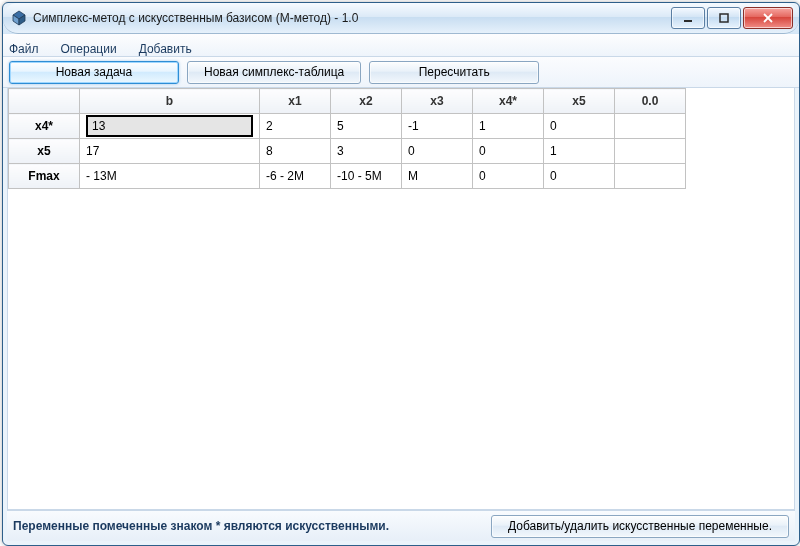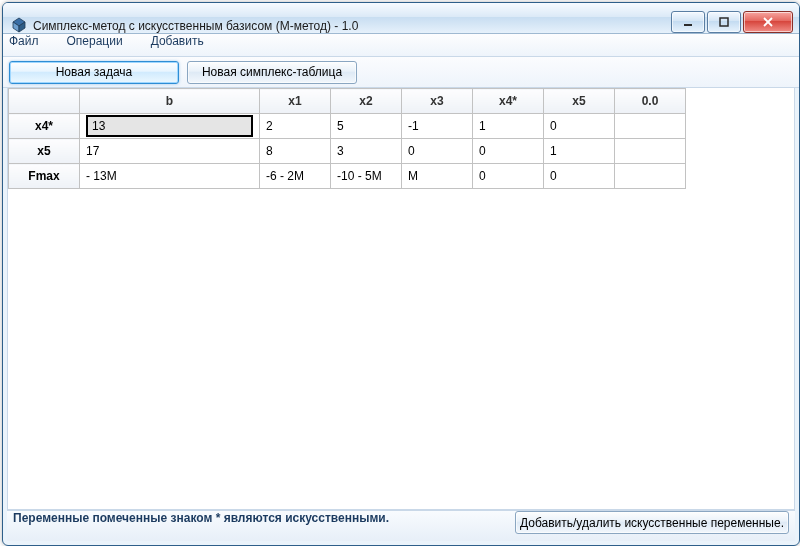--- a/index.html
+++ b/index.html
@@ -21,24 +21,25 @@
     flex-direction: column;
     background: linear-gradient(#eaf3fb, #d7e8f7 30px, #cfe3f5 31px, #eaf3fb 32px);
     position: relative;
     overflow: hidden;
   }
 
   
   .titlebar {
     height: 30px;
     display: flex;
-    align-items: flex-end;
+    align-items: center;
     padding: 0 6px 0 8px;
     background: linear-gradient(#f7fbff, #dceaf7 45%, #c7ddf1 46%, #e6f1fb);
     border-bottom: 1px solid #9fb9d1;
+    border-radius: 15px;
   }
   .titlebar .app-icon {
     width: 16px; height: 16px;
     margin-right: 6px;
     display: inline-flex; align-items:center; justify-content:center;
   }
   .titlebar .title-text {
     flex: 1;
     color: #1a1a1a;
     font-size: 12px;
@@ -58,23 +59,23 @@
     width: 48px;
     background: linear-gradient(#f7a5a0,#e4675f 45%,#d6453c 46%,#f18e87);
     border-color: #8a2f28;
   }
   .win-btn svg { display:block; }
 
   
   .menubar {
     height: 22px;
     display: flex;
-    align-items: flex-start;
+    align-items: flex-end;
     padding: 0 6px;
-    gap: 28px;
+    gap: 22px;
     background: linear-gradient(#fdfdfe,#eef4fb);
     border-bottom: 1px solid #c9d8e8;
     color: #1b3a5f;
   }
   .menubar span { cursor: default; }
 
   
   .toolbar {
     height: 30px;
     display: flex;
@@ -109,21 +110,21 @@
     z-index: 1;
   }
   .btn {
     height: 23px;
     min-width: 170px;
     border: 1px solid #8aa6c1;
     background: linear-gradient(#fdfefe,#e9f1f9 45%,#dde9f5 46%,#f2f7fc);
     border-radius: 3px;
     font-family: inherit;
     font-size: 12px;
-    padding: 0 4px;
+    padding: 0 16px;
     cursor: default;
     box-shadow: inset 0 0 0 1px rgba(255,255,255,0.6);
   }
   .btn.long { min-width: 250px; }
   .btn.highlight {
     border: 1px solid #2f8dd4;
     background: linear-gradient(#fefefe,#e8f5ff 45%,#cfeafe 46%,#ecf8ff);
     box-shadow: inset 0 0 0 1px #9fd7ff, 0 0 3px rgba(47,141,212,0.4);
   }
 
@@ -180,21 +181,21 @@
     font-family: inherit;
     font-size: 12px;
     outline: none;
     background:#e5e5e5;
   }
 
   
   .footer {
     height: 30px;
     display: flex;
-    align-items: flex-start;
+    align-items: center;
     padding: 0 6px;
     gap: 10px;
     background: linear-gradient(#f8fbfe,#e7eff8);
     border-top: 1px solid #c9d8e8;
     margin: 0 4px 4px 4px;
   }
   .footer .note {
     color: #1b3a5f;
     font-weight: bold;
     font-size: 12px;
@@ -239,20 +240,21 @@
 
   <div class="menubar">
     <span>Файл</span>
     <span>Операции</span>
     <span>Добавить</span>
   </div>
 
   <div class="toolbar">
     <button class="btn highlight">Новая задача</button>
     <button class="btn">Новая симплекс-таблица</button>
+    <button class="btn">Пересчитать</button>
   </div>
 
   <div class="content">
     <table class="simplex">
       <thead>
         <tr>
           <th class="corner"></th>
           <th>b</th>
           <th>x1</th>
           <th>x2</th>

